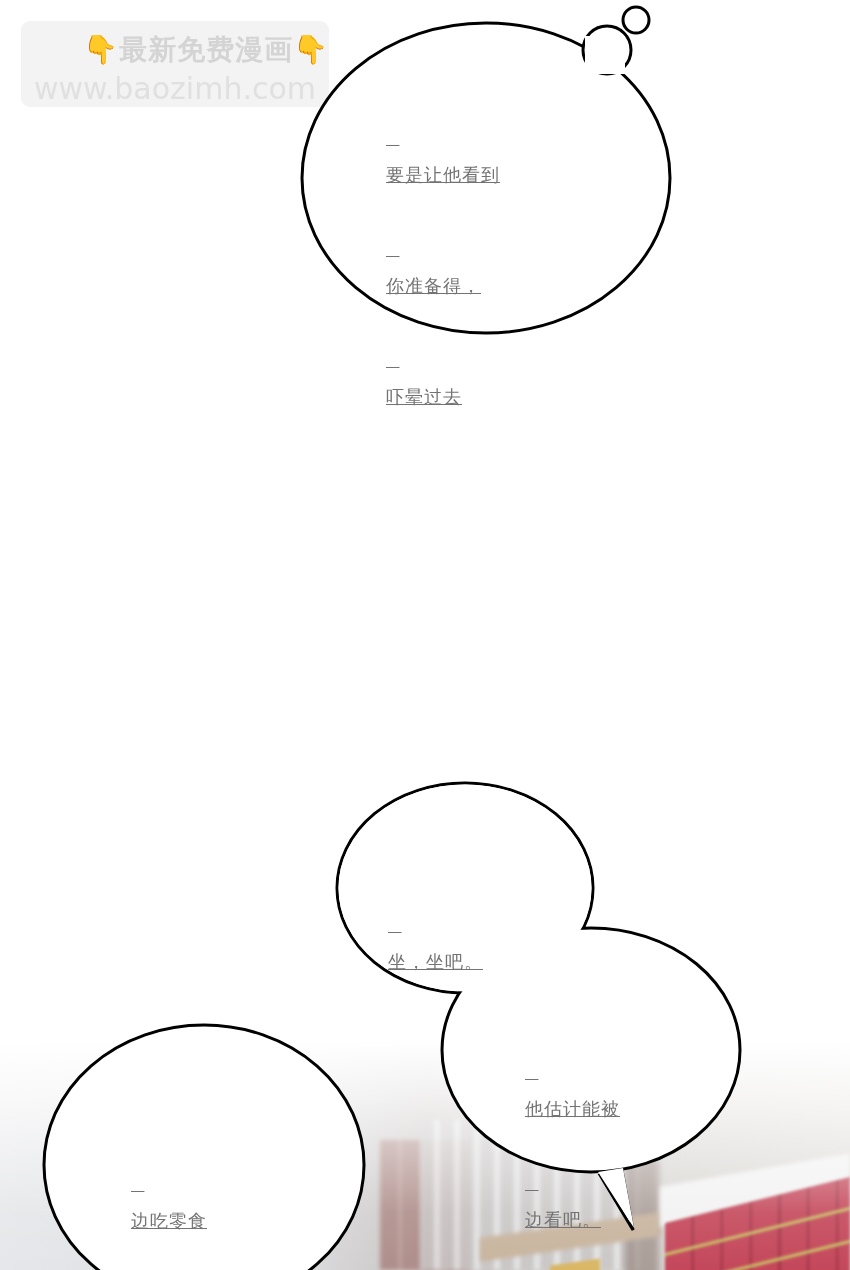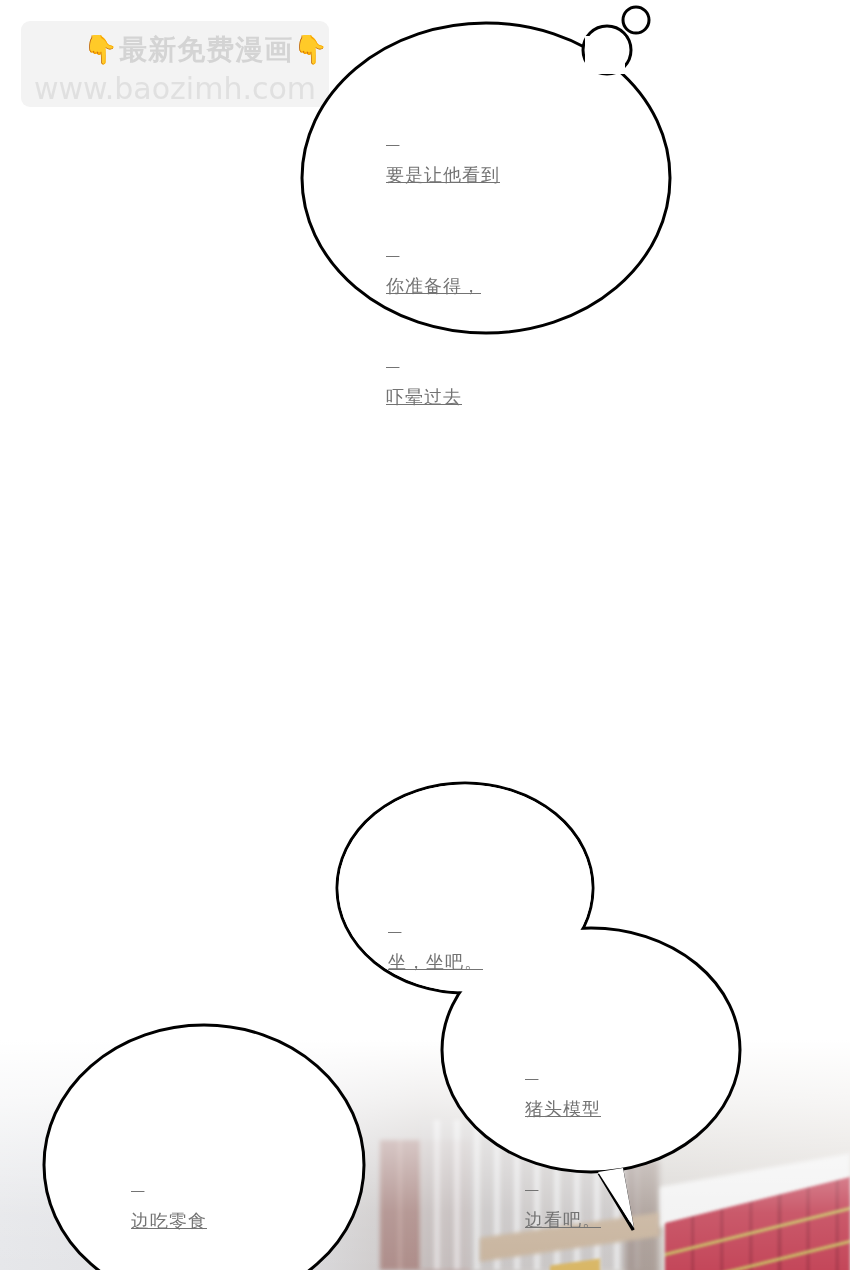--- a/index.html
+++ b/index.html
@@ -87,20 +87,20 @@
   <div>要是让他看到</div>
   <div>你准备得，</div>
   <div>吓晕过去</div>
 </div>
 
 <div class="txt" style="left:388px; top:869px;">
   <div>坐，坐吧。</div>
 </div>
 
 <div class="txt" style="left:525px; top:1016px;">
-  <div>猪头模型</div>
+  <div>他估计能被</div>
   <div>边看吧。</div>
 </div>
 
 <div class="txt" style="left:131px; top:1128px;">
   <div>边吃零食</div>
   
 </div>
 
 </body></html>

